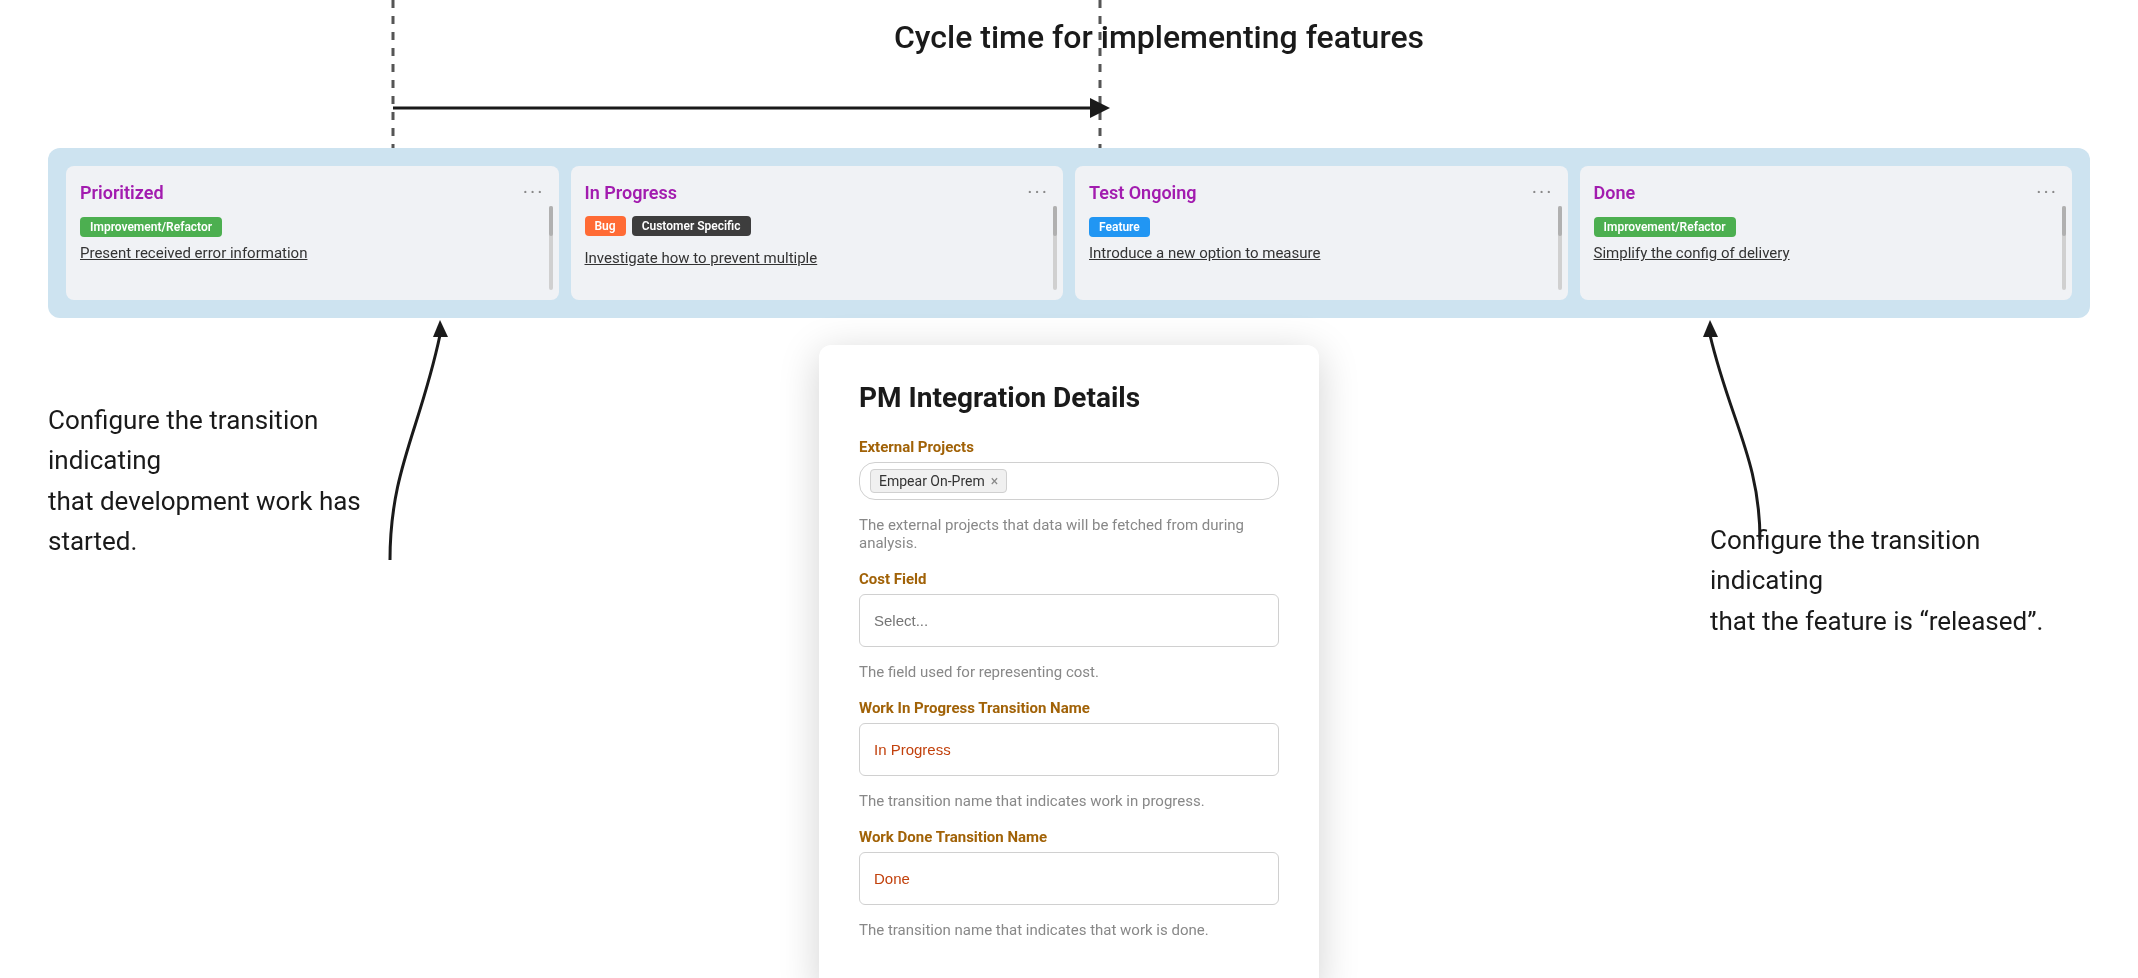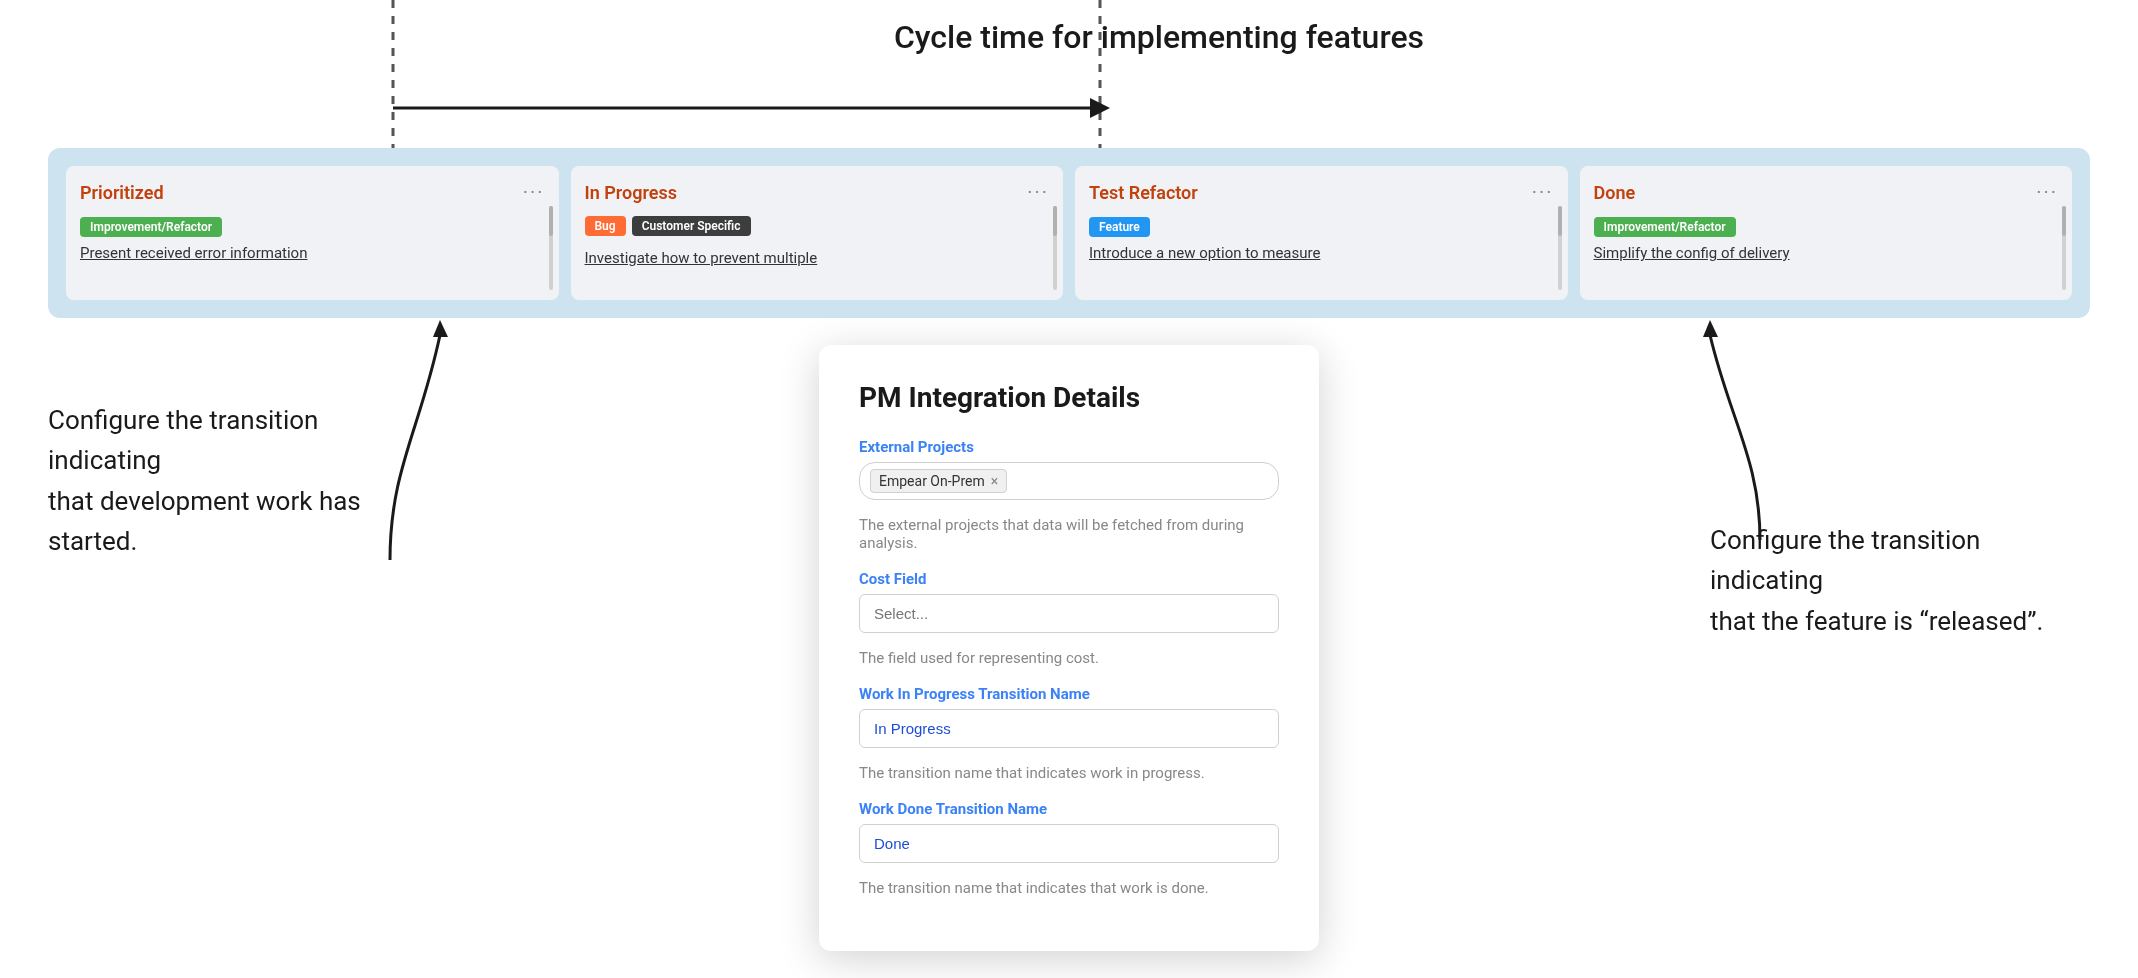--- a/index.html
+++ b/index.html
@@ -54,21 +54,21 @@
 
     .column-header {
       display: flex;
       justify-content: space-between;
       align-items: center;
       margin-bottom: 12px;
     }
     .column-title {
       font-size: 18px;
       font-weight: 600;
-      color: #c2410c;
+      color: #a21caf;
     }
     .column-menu {
       font-size: 20px;
       color: #888;
       cursor: pointer;
       letter-spacing: 2px;
     }
 
     .column-scroll-indicator {
       position: absolute;
@@ -129,31 +129,31 @@
       margin-bottom: 24px;
     }
 
     .field-group {
       margin-bottom: 18px;
     }
 
     .field-label {
       font-size: 15px;
       font-weight: 700;
-      color: #3b82f6;
+      color: #a16207;
       margin-bottom: 6px;
     }
 
     .field-input {
       width: 100%;
       border: 1.5px solid #d0d0d0;
       border-radius: 6px;
-      padding: 10px 14px;
+      padding: 17px 14px;
       font-size: 15px;
-      color: #1d4ed8;
+      color: #c2410c;
       background: white;
       outline: none;
     }
 
     .field-hint {
       font-size: 15px;
       color: #888;
       margin-top: 16px;
     }
 
@@ -240,21 +240,21 @@
       <span class="tag tag-dark">Customer Specific</span>
     </div>
     <div class="card-text">Investigate how to prevent multiple</div>
     <div class="column-scroll-indicator">
         <div class="column-scroll-thumb"></div>
       </div>
   </div>
 
   <div class="kanban-column">
     <div class="column-header">
-      <span class="column-title">Test Refactor</span>
+      <span class="column-title">Test Ongoing</span>
       <span class="column-menu">···</span>
     </div>
     <div>
       <span class="tag tag-blue">Feature</span>
     </div>
     <div class="card-text">Introduce a new option to measure</div>
     <div class="column-scroll-indicator">
         <div class="column-scroll-thumb"></div>
       </div>
   </div>

